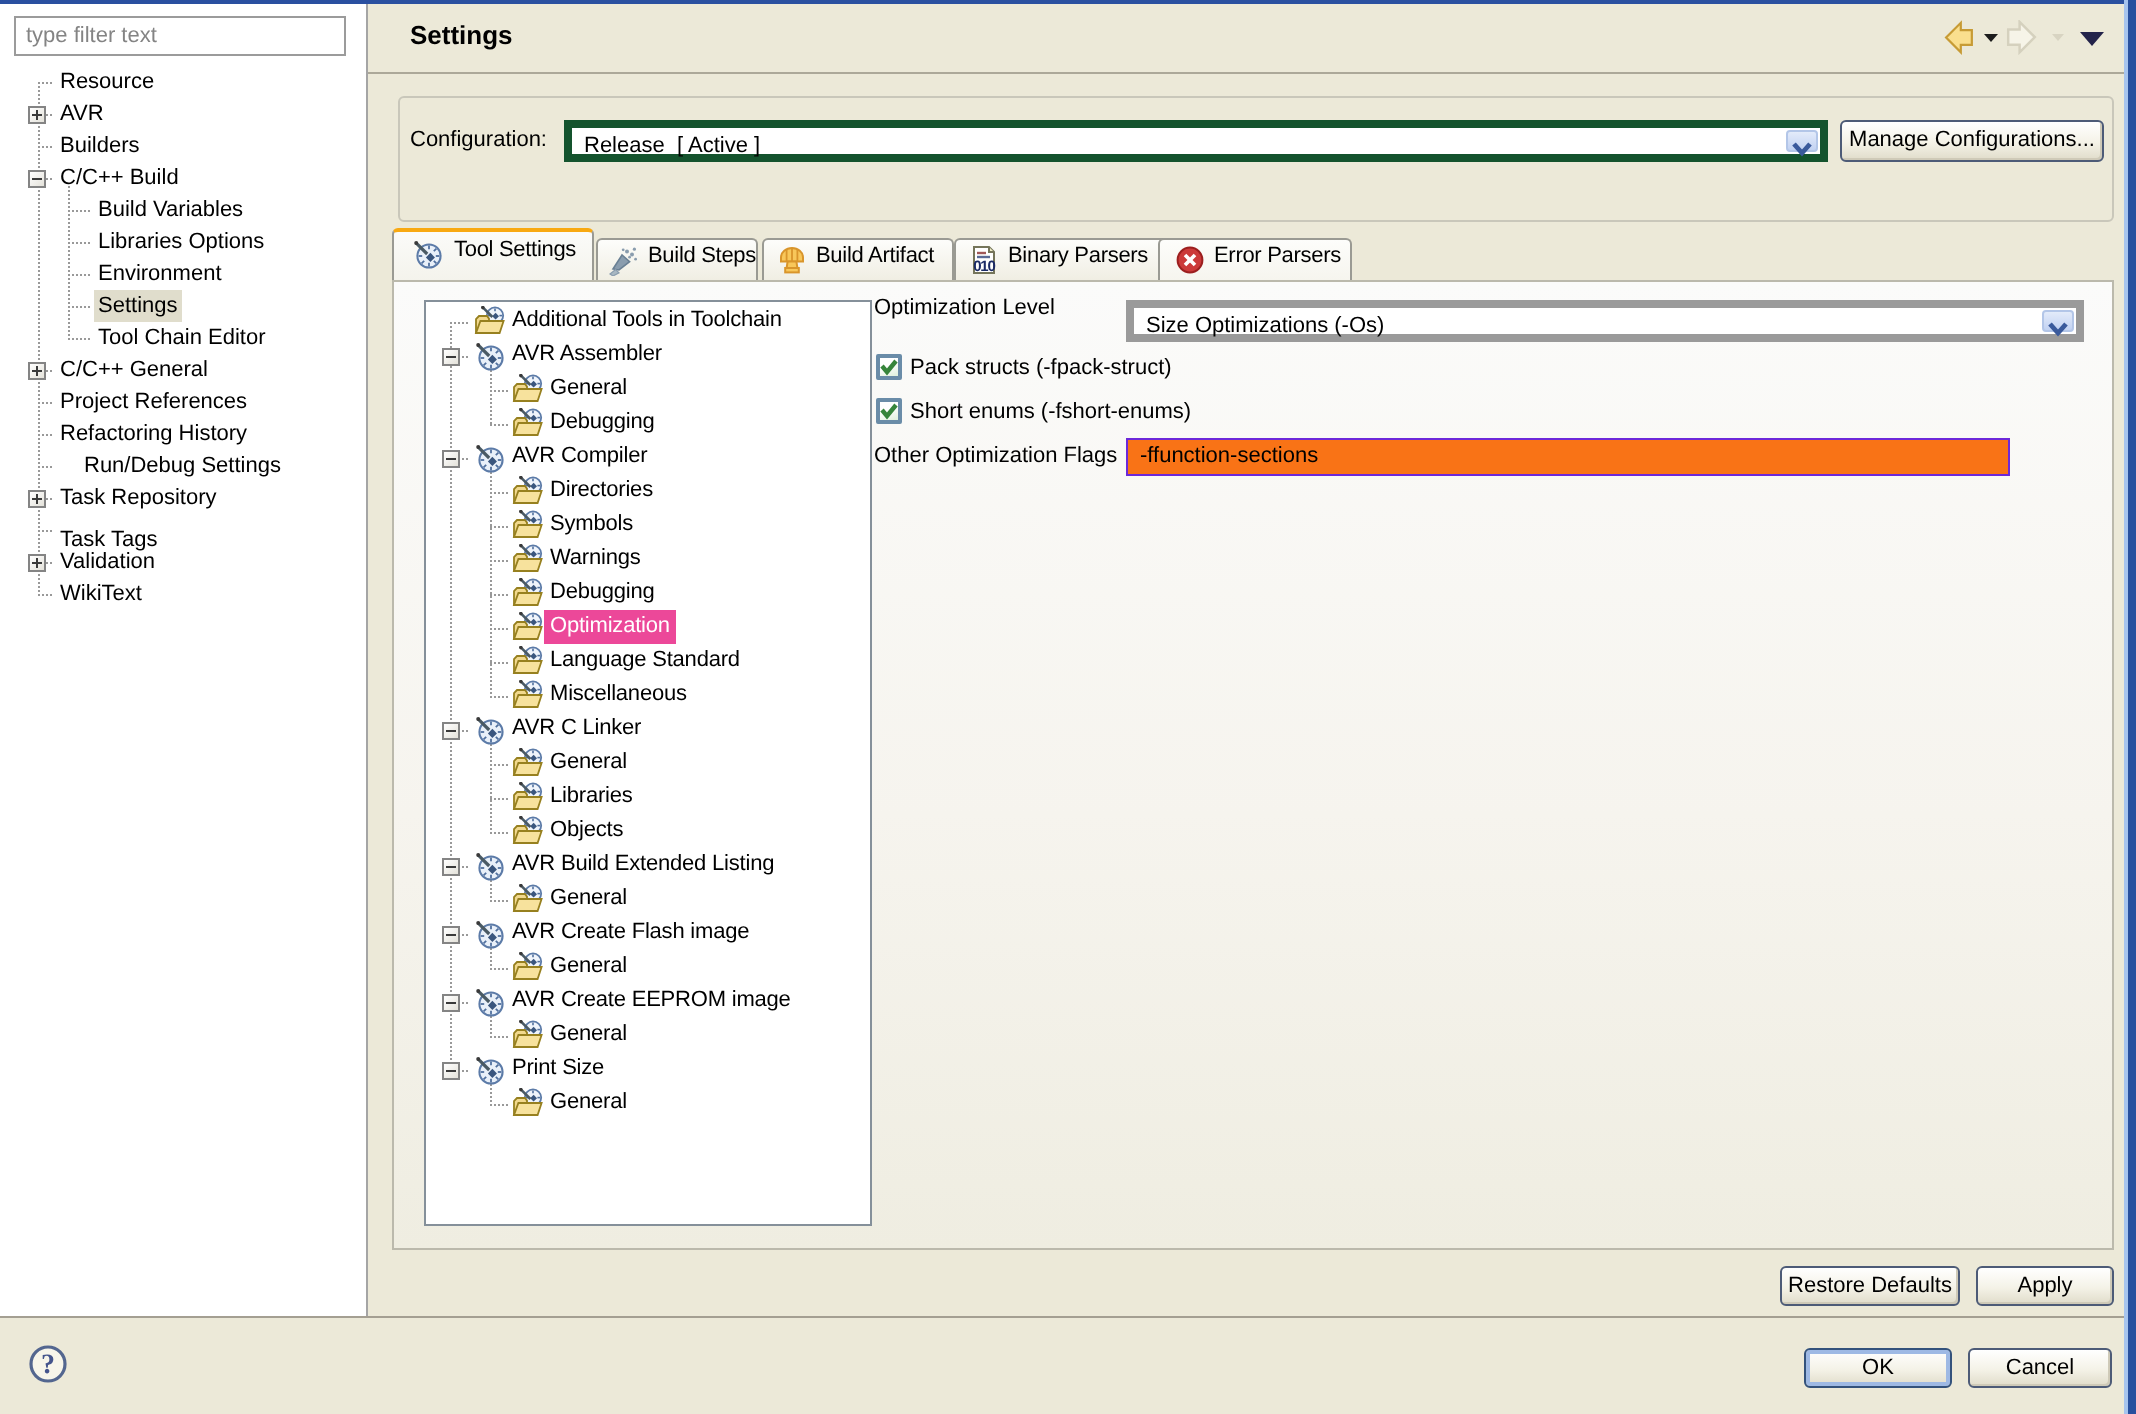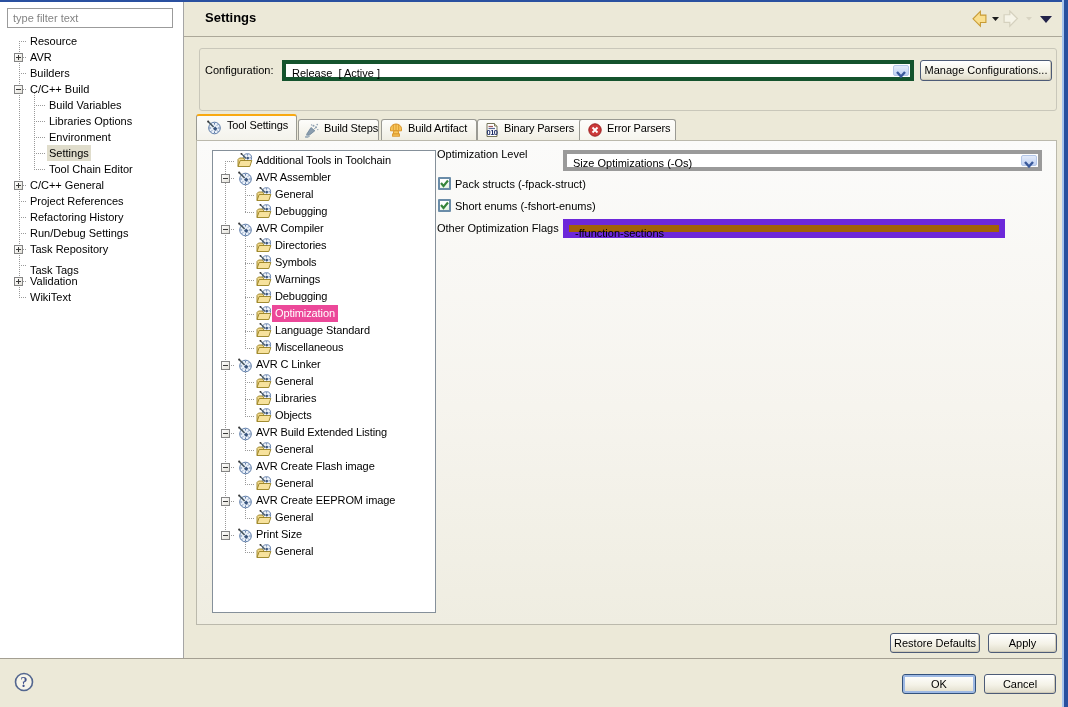--- a/index.html
+++ b/index.html
@@ -52,21 +52,21 @@
     <div class="hdot" style="left:34px;top:169px;width:11px"></div>
     <div class="trow" style="left:49px;top:161px">Tool Chain Editor</div>
     <div class="hdot" style="left:19px;top:185px;width:8px"></div>
     <div class="exp plus" style="left:14px;top:181px"></div>
     <div class="trow" style="left:30px;top:177px">C/C++ General</div>
     <div class="hdot" style="left:19px;top:201px;width:8px"></div>
     <div class="trow" style="left:30px;top:193px">Project References</div>
     <div class="hdot" style="left:19px;top:217px;width:8px"></div>
     <div class="trow" style="left:30px;top:209px">Refactoring History</div>
     <div class="hdot" style="left:19px;top:233px;width:8px"></div>
-    <div class="trow" style="left:30px;top:225px">Run/Debug Settings</div>
+    <div class="trow" style="left:42px;top:225px">Run/Debug Settings</div>
     <div class="hdot" style="left:19px;top:249px;width:8px"></div>
     <div class="exp plus" style="left:14px;top:245px"></div>
     <div class="trow" style="left:30px;top:241px">Task Repository</div>
     <div class="hdot" style="left:19px;top:265px;width:8px"></div>
     <div class="trow" style="left:30px;top:262px">Task Tags</div>
     <div class="hdot" style="left:19px;top:281px;width:8px"></div>
     <div class="exp plus" style="left:14px;top:277px"></div>
     <div class="trow" style="left:30px;top:273px">Validation</div>
     <div class="hdot" style="left:19px;top:297px;width:8px"></div>
     <div class="trow" style="left:30px;top:289px">WikiText</div>
@@ -272,21 +272,21 @@
     </svg>
   </div>
 <div class="lbl" style="left:455px;top:178px;z-index:4">Pack structs (-fpack-struct)</div>
 <div class="chk" style="left:438px;top:199px;z-index:4">
     <svg width="11" height="11" viewBox="0 0 11 11" style="position:absolute;left:-1px;top:-1px">
       <path d="M2 5 l2.5 3 L9 2.5" fill="none" stroke="#36853B" stroke-width="2.2"></path>
     </svg>
   </div>
 <div class="lbl" style="left:455px;top:200px;z-index:4">Short enums (-fshort-enums)</div>
 <div class="lbl" style="left:437px;top:222px;z-index:4">Other Optimization Flags</div>
-<div class="abs" style="left:563px;top:219px;width:442px;height:19px;border:6px solid #6d28d9;background:#a16207;line-height:17px;padding-left:6px;z-index:4">-ffunction-sections</div>
+<div class="abs" style="left:563px;top:219px;width:442px;height:19px;border:1px solid #6d28d9;background:#f97316;line-height:17px;padding-left:6px;z-index:4">-ffunction-sections</div>
 
 <div class="xpbtn" style="left:890px;top:633px;width:90px;height:20px;line-height:18px">Restore Defaults</div>
 <div class="xpbtn" style="left:988px;top:633px;width:69px;height:20px;line-height:18px">Apply</div>
 
 <div class="abs" style="left:0;top:658px;width:1068px;height:49px;background:#ECE9D8;border-top:1px solid #A49F92"></div>
 <svg class="abs" style="left:14px;top:672px;z-index:6" width="20" height="20" viewBox="0 0 20 20">
     <circle cx="10" cy="10" r="8.5" fill="#F7F5EA" stroke="#53668F" stroke-width="1.6"></circle>
     <text x="10" y="14.5" text-anchor="middle" font-family="Liberation Serif" font-size="14" font-weight="bold" fill="#44548C">?</text>
   </svg>
 <div class="xpbtn" style="left:902px;top:674px;width:74px;height:20px;line-height:18px;border-color:#33527C;box-shadow:inset 0 0 0 2px #9EB9E4;z-index:6">OK</div>

